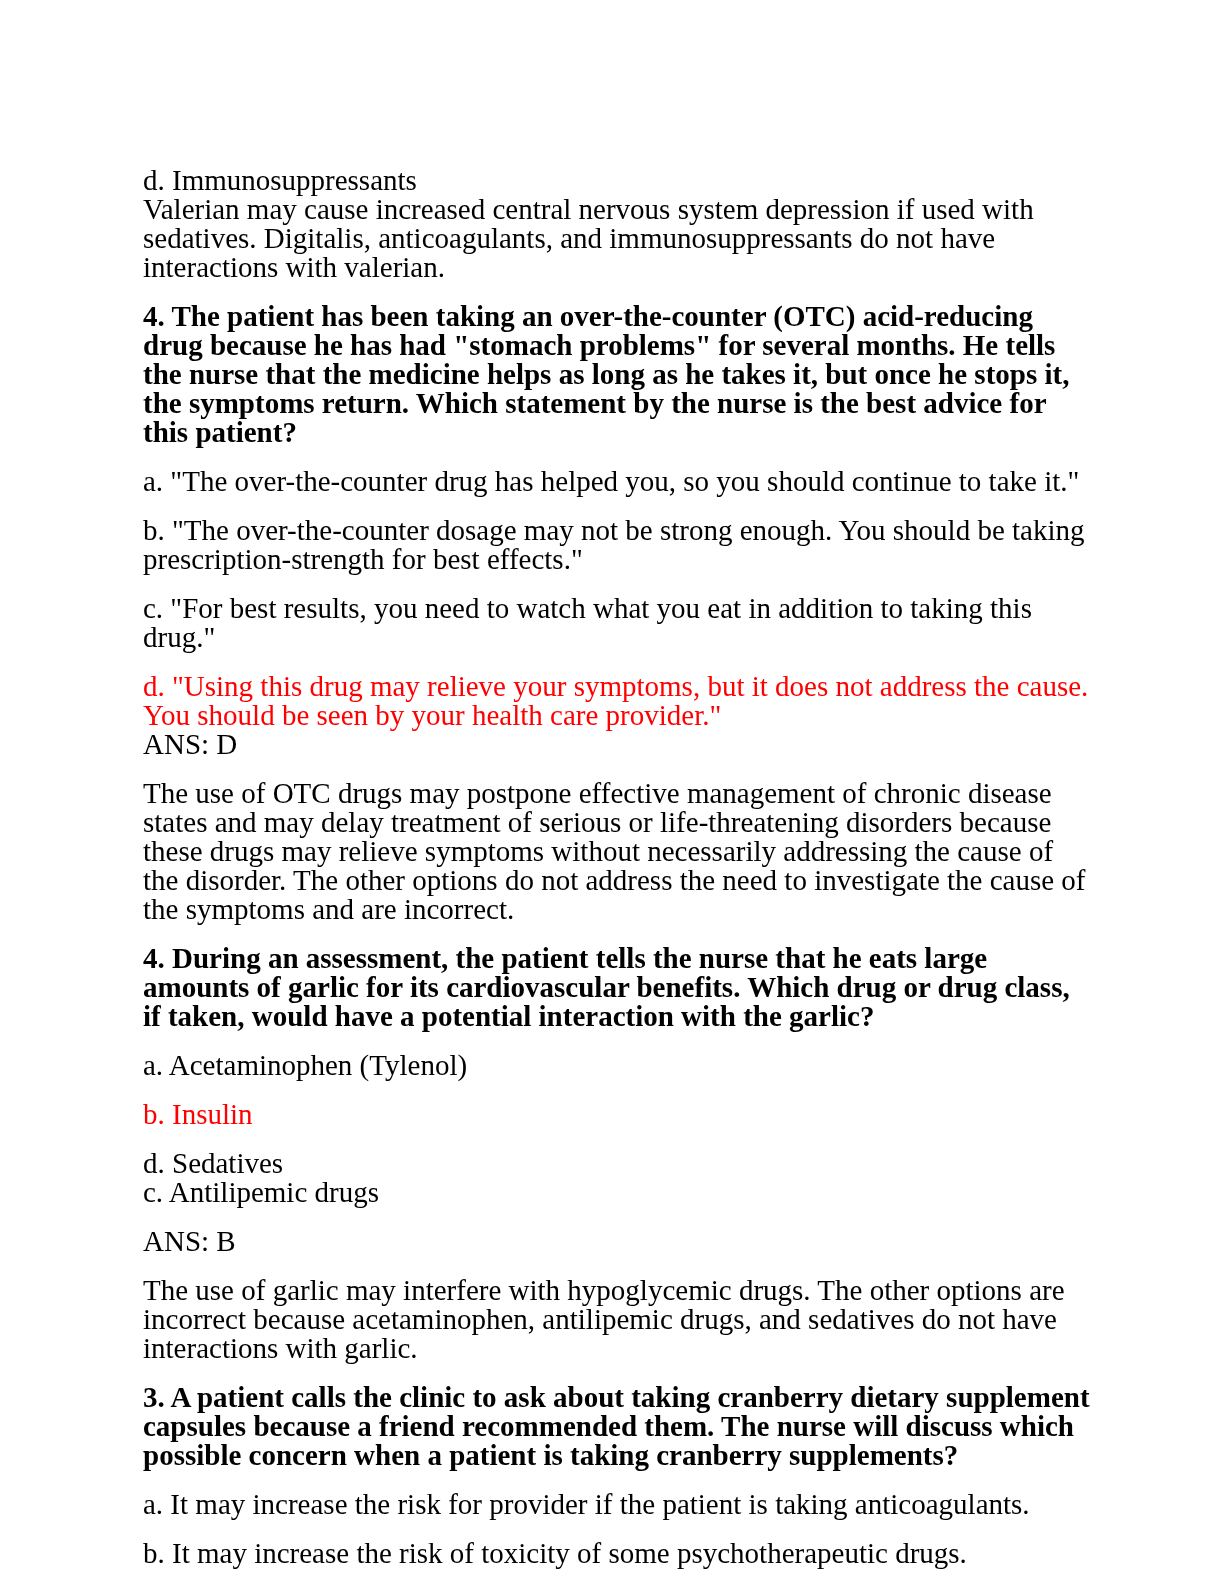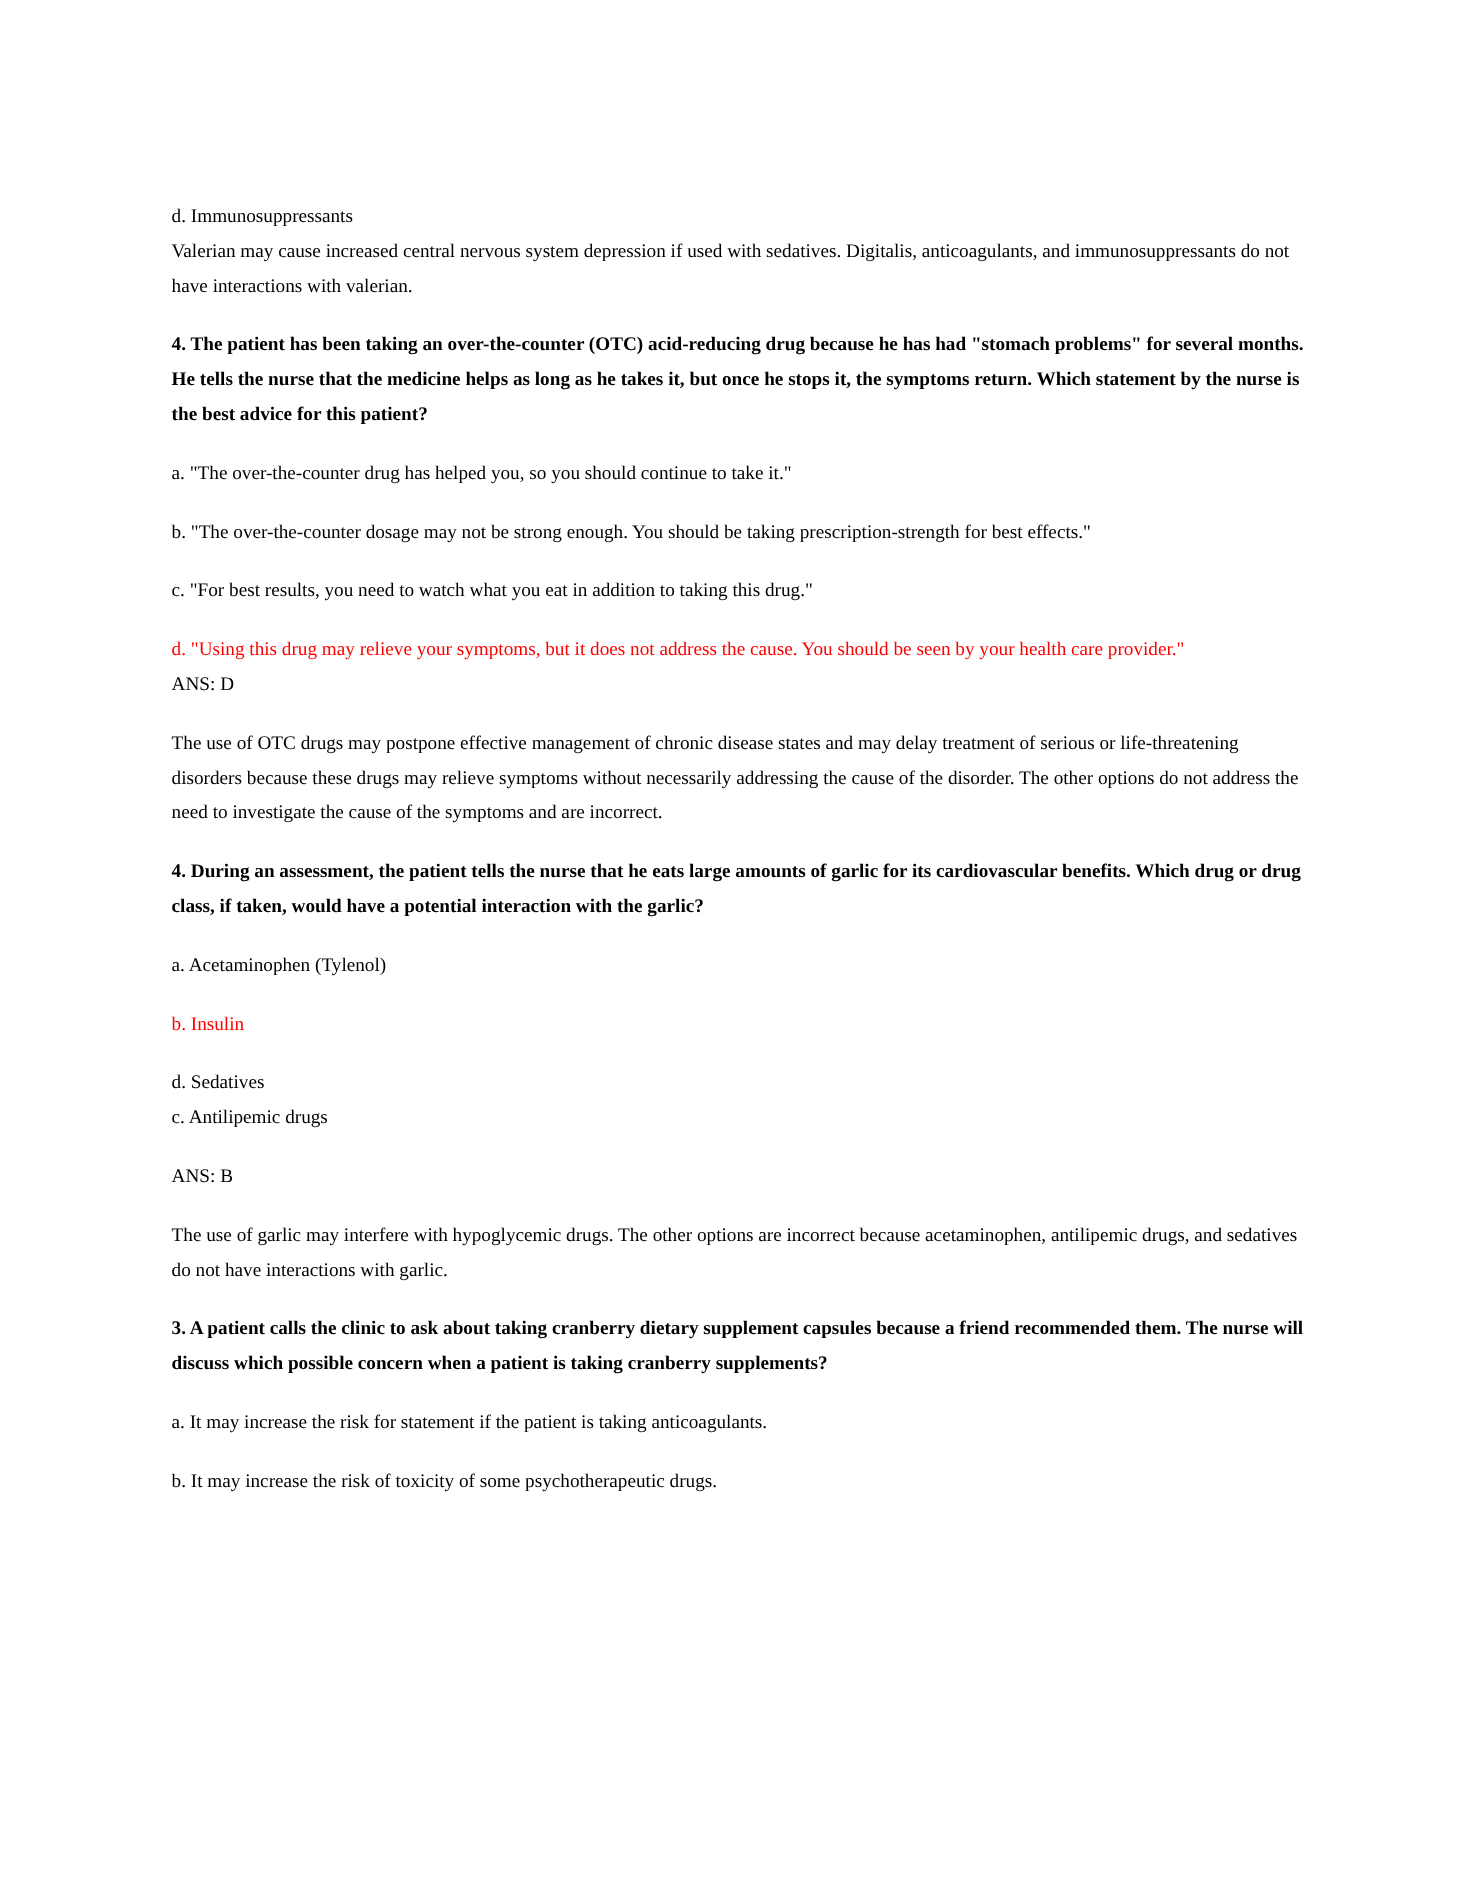--- a/index.html
+++ b/index.html
@@ -10,21 +10,21 @@
   .page {
     position: relative;
     width: 1224px;
     height: 1584px;
     margin: 0 auto;
     background: var(--page-bg, #ffffff);
     box-sizing: border-box;
     padding: 166px 134px 60px 143px;
     overflow: hidden;
     font-family: "Liberation Serif", "DejaVu Serif", serif;
-    font-size: 16px;
+    font-size: 29px;
     line-height: 29px;
     color: var(--text-color, #000000);
   }
   .content {
     width: 947px;
   }
   .content p {
     margin: 0 0 20px 0;
     padding: 0;
   }
@@ -54,16 +54,16 @@
       <p class="answer">ANS: D</p>
       <p class="rationale">The use of OTC drugs may postpone effective management of chronic disease states and may delay treatment of serious or life-threatening disorders because these drugs may relieve symptoms without necessarily addressing the cause of the disorder. The other options do not address the need to investigate the cause of the symptoms and are incorrect.</p>
       <p class="question">4. During an assessment, the patient tells the nurse that he eats large amounts of garlic for its cardiovascular benefits. Which drug or drug class, if taken, would have a potential interaction with the garlic?</p>
       <p class="option">a. Acetaminophen (Tylenol)</p>
       <p class="option-correct">b. Insulin</p>
       <p class="option tight">d. Sedatives</p>
       <p class="option">c. Antilipemic drugs</p>
       <p class="answer">ANS: B</p>
       <p class="rationale">The use of garlic may interfere with hypoglycemic drugs. The other options are incorrect because acetaminophen, antilipemic drugs, and sedatives do not have interactions with garlic.</p>
       <p class="question">3. A patient calls the clinic to ask about taking cranberry dietary supplement capsules because a friend recommended them. The nurse will discuss which possible concern when a patient is taking cranberry supplements?</p>
-      <p class="option">a. It may increase the risk for statement if the patient is taking anticoagulants.</p>
+      <p class="option">a. It may increase the risk for provider if the patient is taking anticoagulants.</p>
       <p class="option">b. It may increase the risk of toxicity of some psychotherapeutic drugs.</p>
     </div>
 </div>
 
 </body></html>

